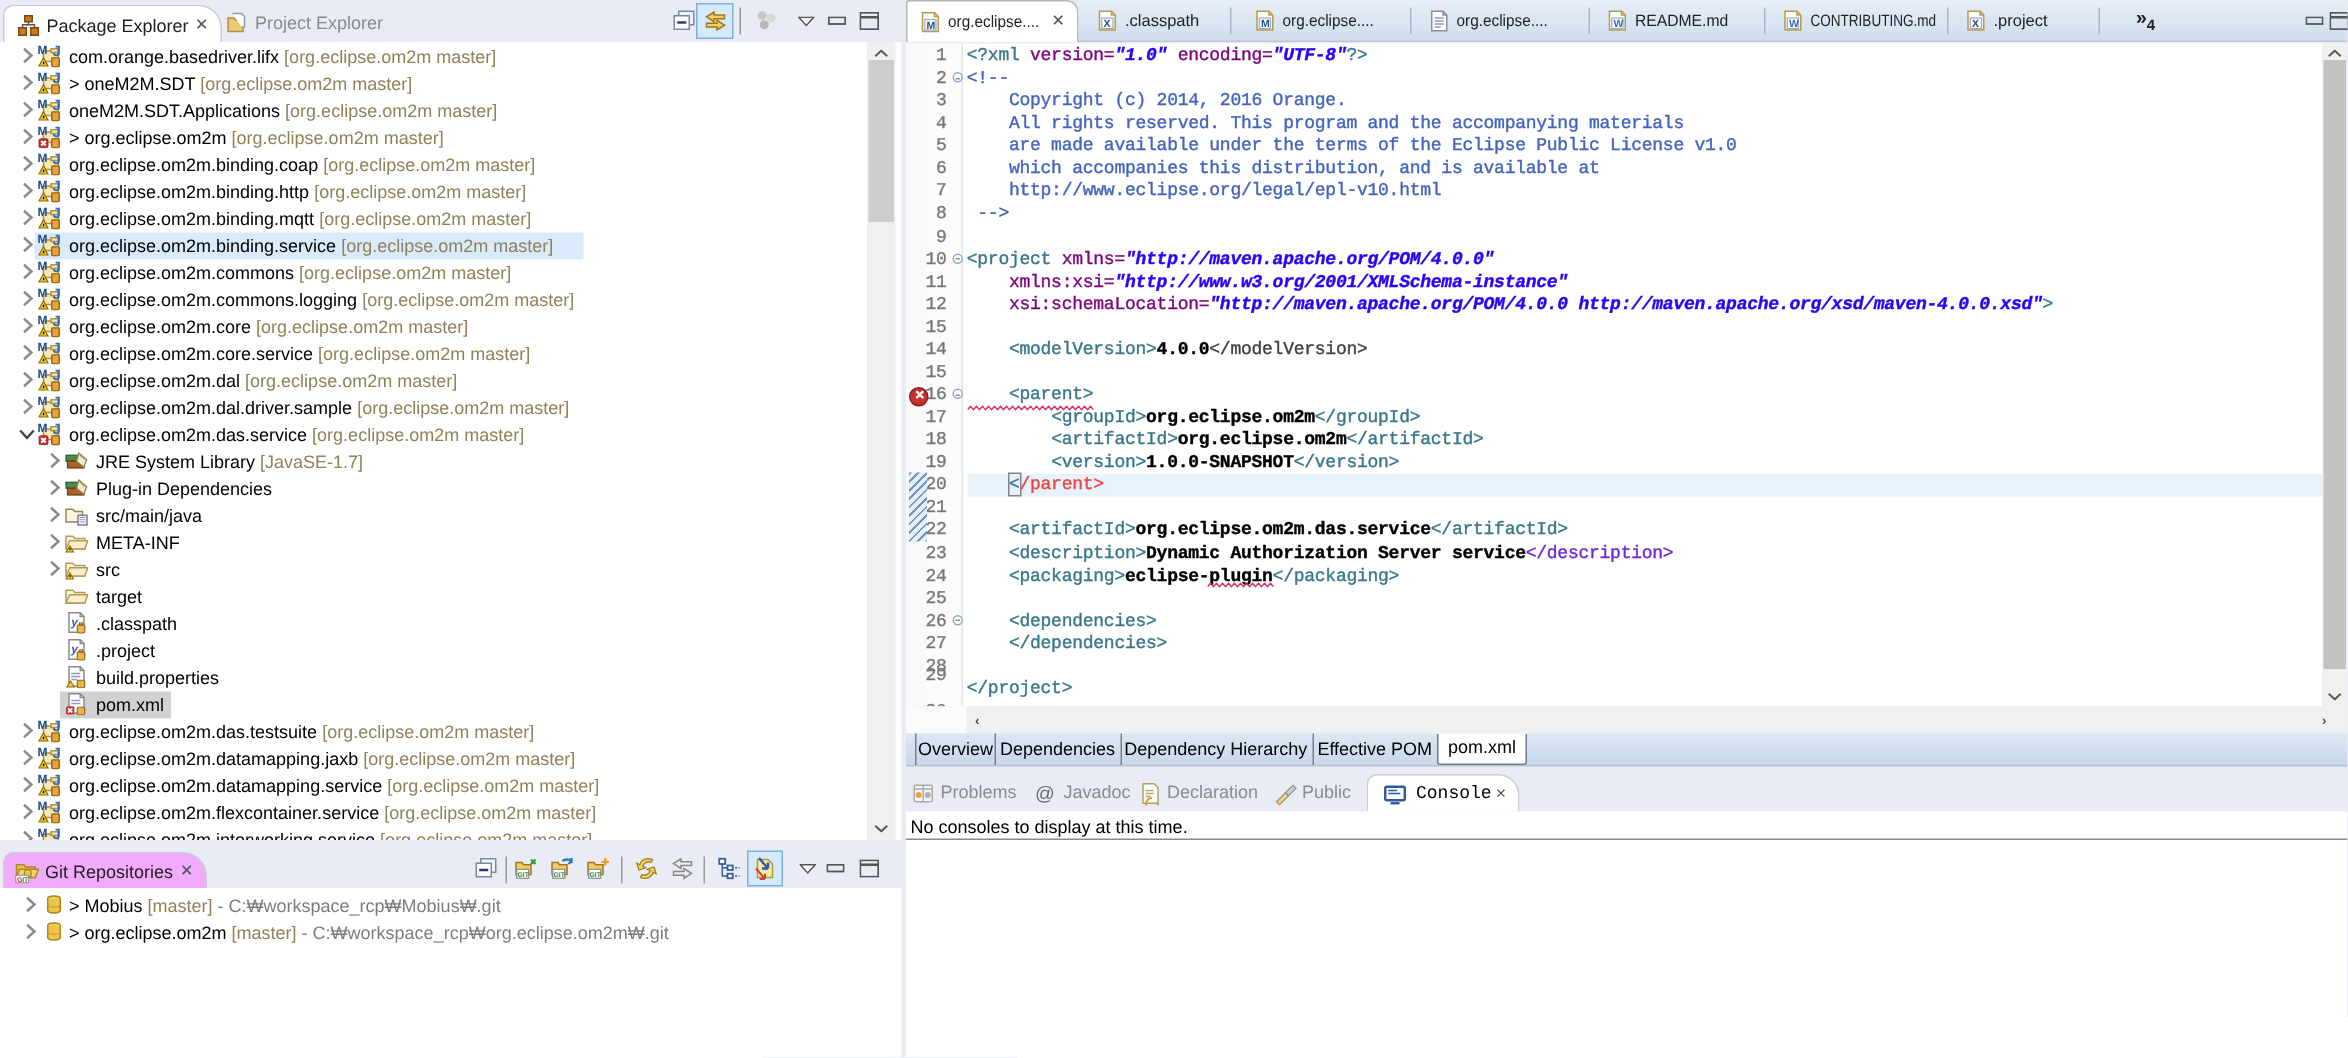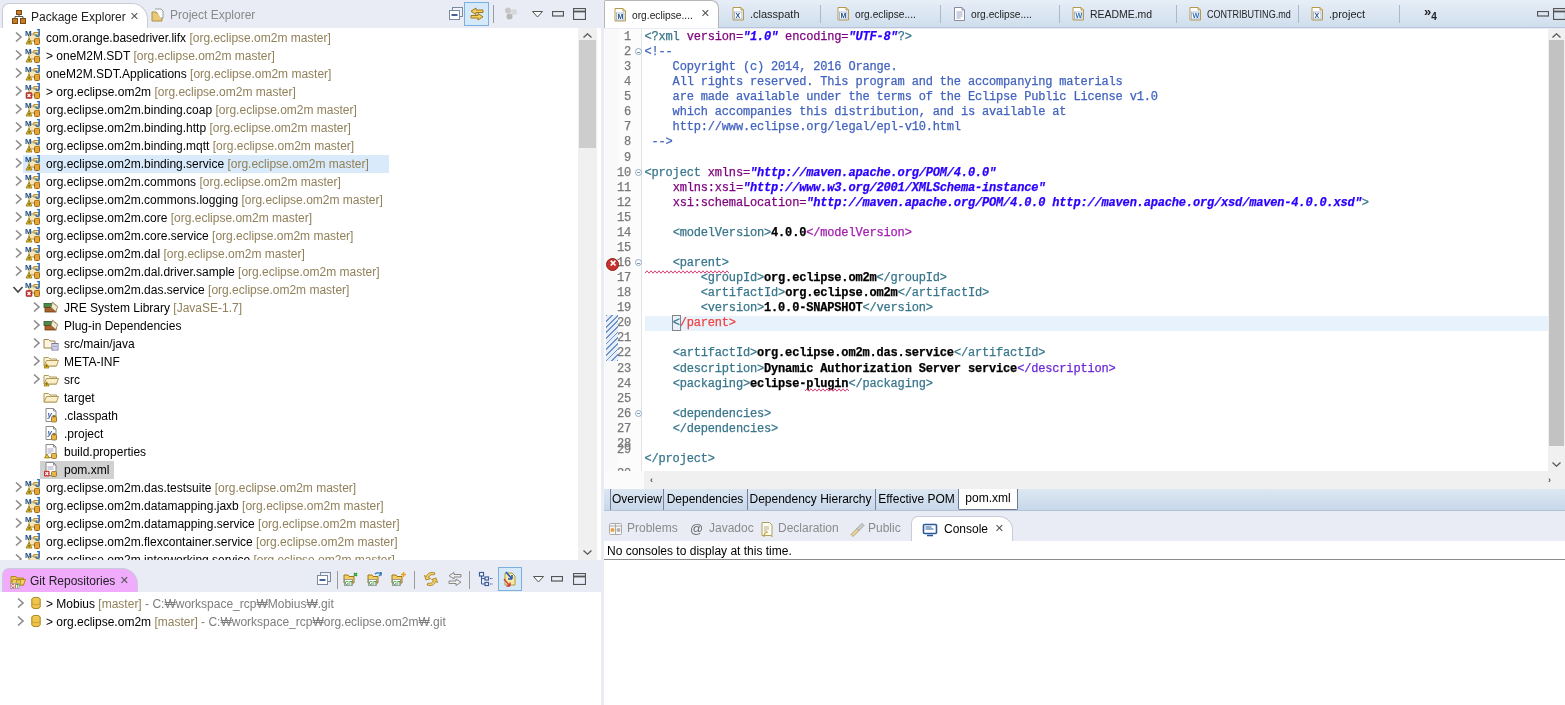--- a/index.html
+++ b/index.html
@@ -73,21 +73,21 @@
 .pdiv { position:absolute; top:0; width:1px; height:21px; background:#76809a; }
 .ptab-active { position:absolute; top:0; height:21px; background:#fff; border:1px solid #707a90; border-top:none;
   font-size:12px; color:#000; text-align:center; line-height:19px; border-radius:0 0 2px 2px; }
 
 
 #consolepanel { position:absolute; left:604px; top:516px; width:961px; height:189px; }
 #ctabbar { position:absolute; left:0; top:0; width:961px; height:25px; background:#e9ecf5; }
 .ctab { position:absolute; top:3px; height:22px; }
 .ctl { position:absolute; left:19px; top:2px; font-size:12px; color:#8b8b8b; white-space:nowrap; }
 .ctab-active { position:absolute; left:307px; top:0; width:102px; height:25px; background:#fff;
-  border:1px solid #c8ccd8; border-bottom:none; border-radius:7px 14px 0 0; }
+  border:1px solid #c8ccd8; border-bottom:none; border-radius:7px 14px 0 0;font-family:Liberation Mono, monospace; }
 .ctla { position:absolute; left:32px; top:5px; font-size:12px; color:#000; }
 .closex2 { position:absolute; right:8px; top:5px; font-size:11px; color:#555; }
 #ccontent { position:absolute; left:0; top:25px; width:961px; height:164px; background:#fff;padding-left:12px; }
 #cmsg { position:absolute; left:3px; top:3px; font-size:12px; color:#000; }
 #cline { position:absolute; left:0; top:18px; width:961px; height:1px; background:#8b8b8b; }
 </style></head><body>
 
 <div id="pkgpanel">
   <div id="pkghdr">
     <div id="pkgtab">
@@ -949,21 +949,21 @@
 <div class="cl" style="top:121.56px"></div>
 <div class="ln" style="top:121.56px">9</div>
 <div class="cl" style="top:136.63px"><span style="color:#38768c">&lt;project </span><span style="color:#7f007f">xmlns=</span><span class="v">"http://maven.apache.org/POM/4.0.0"</span></div>
 <div class="ln" style="top:136.63px">10</div>
 <div class="cl" style="top:151.70px">    <span style="color:#7f007f">xmlns:xsi=</span><span class="v">"http://www.w3.org/2001/XMLSchema-instance"</span></div>
 <div class="ln" style="top:151.70px">11</div>
 <div class="cl" style="top:166.77px">    <span style="color:#7f007f">xsi:schemaLocation=</span><span class="v">"http://maven.apache.org/POM/4.0.0 http://maven.apache.org/xsd/maven-4.0.0.xsd"</span><span style="color:#38768c">&gt;</span></div>
 <div class="ln" style="top:166.77px">12</div>
 <div class="cl" style="top:181.84px"></div>
 <div class="ln" style="top:181.84px">15</div>
-<div class="cl" style="top:196.91px">    <span style="color:#38768c">&lt;modelVersion&gt;</span><span class="b">4.0.0</span><span style="color:#a21caf">&lt;/modelVersion&gt;</span></div>
+<div class="cl" style="top:196.91px">    <span style="color:#38768c">&lt;modelVersion&gt;</span><span class="b">4.0.0</span><span style="color:#404040">&lt;/modelVersion&gt;</span></div>
 <div class="ln" style="top:196.91px">14</div>
 <div class="cl" style="top:211.98px"></div>
 <div class="ln" style="top:211.98px">15</div>
 <div class="cl" style="top:227.05px">    <span style="color:#38768c">&lt;parent&gt;</span></div>
 <div class="ln" style="top:227.05px">16</div>
 <div class="cl" style="top:242.12px">        <span style="color:#38768c">&lt;groupId&gt;</span><span class="b">org.eclipse.om2m</span><span style="color:#38768c">&lt;/groupId&gt;</span></div>
 <div class="ln" style="top:242.12px">17</div>
 <div class="cl" style="top:257.19px">        <span style="color:#38768c">&lt;artifactId&gt;</span><span class="b">org.eclipse.om2m</span><span style="color:#38768c">&lt;/artifactId&gt;</span></div>
 <div class="ln" style="top:257.19px">18</div>
 <div class="cl" style="top:272.26px">        <span style="color:#38768c">&lt;version&gt;</span><span class="b">1.0.0-SNAPSHOT</span><span style="color:#38768c">&lt;/version&gt;</span></div>

